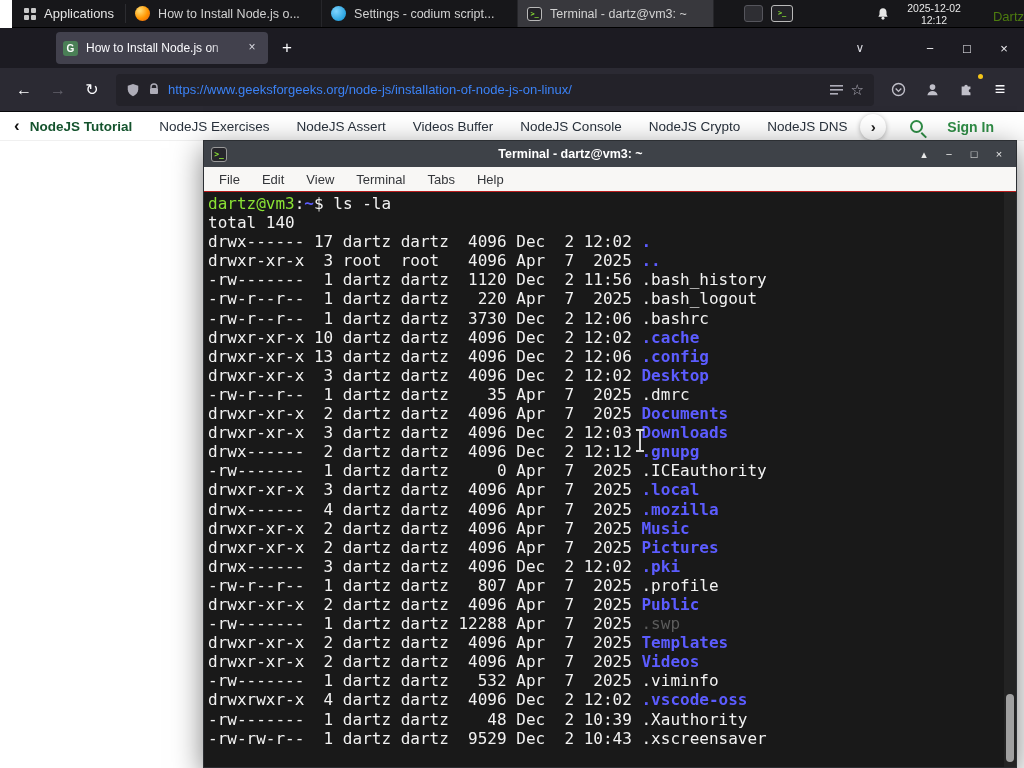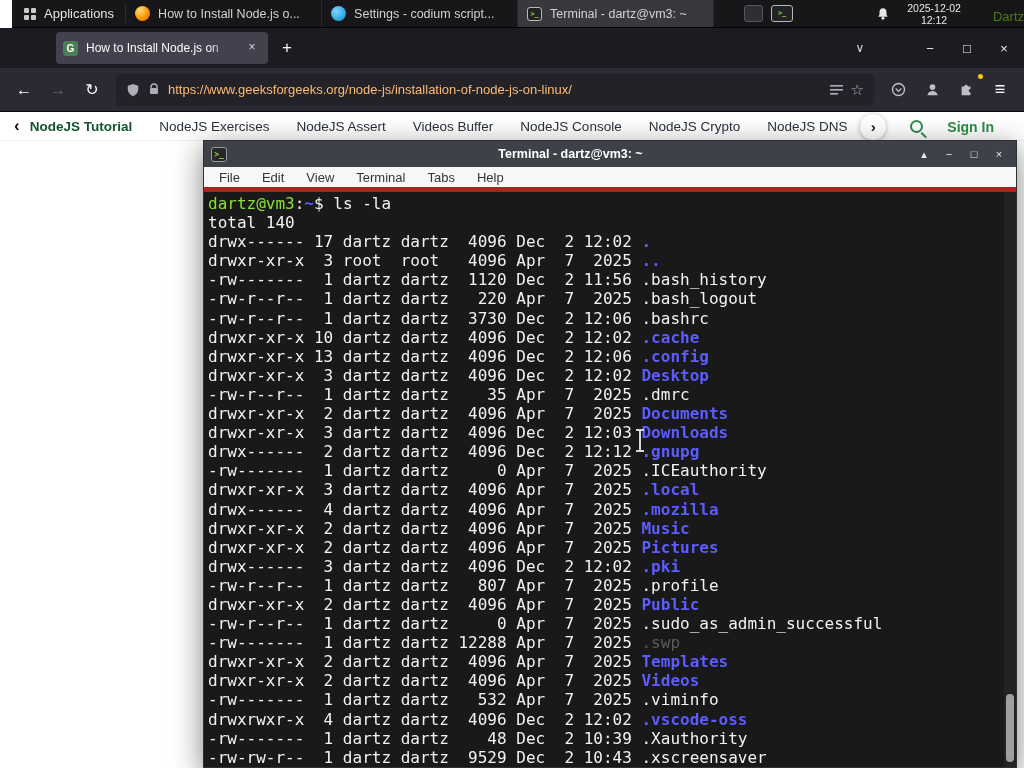--- a/index.html
+++ b/index.html
@@ -55,21 +55,21 @@
   .wbtn{width:24px;height:24px;display:flex;align-items:center;justify-content:center;
     font-size:13px;border-radius:4px}
 
   .toolbar{height:44px;background:var(--toolbar-bg,#2b2a33);display:flex;
     align-items:center;padding:0 8px;gap:2px;border-bottom:1px solid #08080b}
   .tbtn{width:32px;height:30px;display:flex;align-items:center;justify-content:center;
     color:#fbfbfe;font-size:16px;border-radius:4px}
   .tbtn.disabled{color:#63626c}
   .urlbar{flex:1;height:32px;background:var(--urlbar-bg,#232229);border-radius:4px;
     display:flex;align-items:center;gap:8px;padding:0 10px;margin:0 6px}
-  .url-text{flex:1;font-size:13px;color:#fdba74;white-space:nowrap;overflow:hidden}
+  .url-text{flex:1;font-size:13px;color:#3b82f6;white-space:nowrap;overflow:hidden}
   .uicon{display:flex;align-items:center;color:#aeadb8}
   .star{color:#aeadb8;font-size:15px}
   .exticon{position:relative;display:flex;align-items:center}
   .extdot{position:absolute;right:-1px;top:-1px;width:5px;height:5px;border-radius:50%;
     background:#f5c518}
   .hamb{font-size:18px;color:#fbfbfe}
 
   
   .sitenav{position:relative;height:29px;background:#fff;display:flex;align-items:center;
     padding:0 14px;font-size:13.5px;color:#29323d;border-bottom:1px solid #f0f0f0}
@@ -100,21 +100,21 @@
   .term-winicon{width:16px;height:15px;border-radius:3px;background:#26262b;
     border:1px solid #9a9a9a;color:#8ae234;font:bold 8px/13px "DejaVu Sans Mono",monospace;
     text-align:center;flex:0 0 auto}
   .term-title{flex:1;text-align:center;font-size:12.5px;font-weight:bold;color:#fff;
     overflow:hidden;white-space:nowrap}
   .term-ctls{display:flex;gap:5px;flex:0 0 auto}
   .tc{width:20px;height:20px;display:flex;align-items:center;justify-content:center;
     color:#e9e9e9;font-size:11px;border-radius:3px}
   .term-menubar{height:25px;background:var(--menubar-bg,#f8f7f5);display:flex;
     align-items:center;gap:4px;padding:0 6px;font-size:13px;color:#34363a;
-    border-bottom:5px solid #b91c1c;flex:0 0 auto}
+    border-bottom:1px solid #b91c1c;flex:0 0 auto}
   .mitem{padding:2px 9px;border-radius:2px}
   .term-body{flex:1;position:relative;background:var(--term-bg,#191919);overflow:hidden;
     padding:2px 4px;font-family:"DejaVu Sans Mono",monospace;font-size:16px;
     line-height:19.1px;color:var(--term-fg,#f2f2f2)}
   .tline{white-space:pre}
   .c-fg{color:var(--term-fg,#f2f2f2)}
   .c-green{color:var(--prompt-green,#8ae234);font-weight:normal}
   .c-blue{color:var(--dir-blue,#5c5cff);font-weight:bold}
   .c-dim{color:#5c5c5c}
   .term-scroll{position:absolute;right:0;top:0;bottom:0;width:12px;background:#232323}
@@ -304,21 +304,20 @@
           <div class="tline"><span class="c-fg">drwxr-xr-x  3 dartz dartz  4096 Dec  2 12:03 </span><span class="c-blue">Downloads</span></div>
           <div class="tline"><span class="c-fg">drwx------  2 dartz dartz  4096 Dec  2 12:12 </span><span class="c-blue">.gnupg</span></div>
           <div class="tline"><span class="c-fg">-rw-------  1 dartz dartz     0 Apr  7  2025 </span><span class="c-fg">.ICEauthority</span></div>
           <div class="tline"><span class="c-fg">drwxr-xr-x  3 dartz dartz  4096 Apr  7  2025 </span><span class="c-blue">.local</span></div>
           <div class="tline"><span class="c-fg">drwx------  4 dartz dartz  4096 Apr  7  2025 </span><span class="c-blue">.mozilla</span></div>
           <div class="tline"><span class="c-fg">drwxr-xr-x  2 dartz dartz  4096 Apr  7  2025 </span><span class="c-blue">Music</span></div>
           <div class="tline"><span class="c-fg">drwxr-xr-x  2 dartz dartz  4096 Apr  7  2025 </span><span class="c-blue">Pictures</span></div>
           <div class="tline"><span class="c-fg">drwx------  3 dartz dartz  4096 Dec  2 12:02 </span><span class="c-blue">.pki</span></div>
           <div class="tline"><span class="c-fg">-rw-r--r--  1 dartz dartz   807 Apr  7  2025 </span><span class="c-fg">.profile</span></div>
           <div class="tline"><span class="c-fg">drwxr-xr-x  2 dartz dartz  4096 Apr  7  2025 </span><span class="c-blue">Public</span></div>
-          <div class="tline"><span class="c-fg">-rw-r--r--  1 dartz dartz     0 Apr  7  2025 </span><span class="c-fg">.sudo_as_admin_successful</span></div>
           <div class="tline"><span class="c-fg">-rw-------  1 dartz dartz 12288 Apr  7  2025 </span><span class="c-dim">.swp</span></div>
           <div class="tline"><span class="c-fg">drwxr-xr-x  2 dartz dartz  4096 Apr  7  2025 </span><span class="c-blue">Templates</span></div>
           <div class="tline"><span class="c-fg">drwxr-xr-x  2 dartz dartz  4096 Apr  7  2025 </span><span class="c-blue">Videos</span></div>
           <div class="tline"><span class="c-fg">-rw-------  1 dartz dartz   532 Apr  7  2025 </span><span class="c-fg">.viminfo</span></div>
           <div class="tline"><span class="c-fg">drwxrwxr-x  4 dartz dartz  4096 Dec  2 12:02 </span><span class="c-blue">.vscode-oss</span></div>
           <div class="tline"><span class="c-fg">-rw-------  1 dartz dartz    48 Dec  2 10:39 </span><span class="c-fg">.Xauthority</span></div>
           <div class="tline"><span class="c-fg">-rw-rw-r--  1 dartz dartz  9529 Dec  2 10:43 </span><span class="c-fg">.xscreensaver</span></div>
         </div>
 
       <div class="term-scroll">

